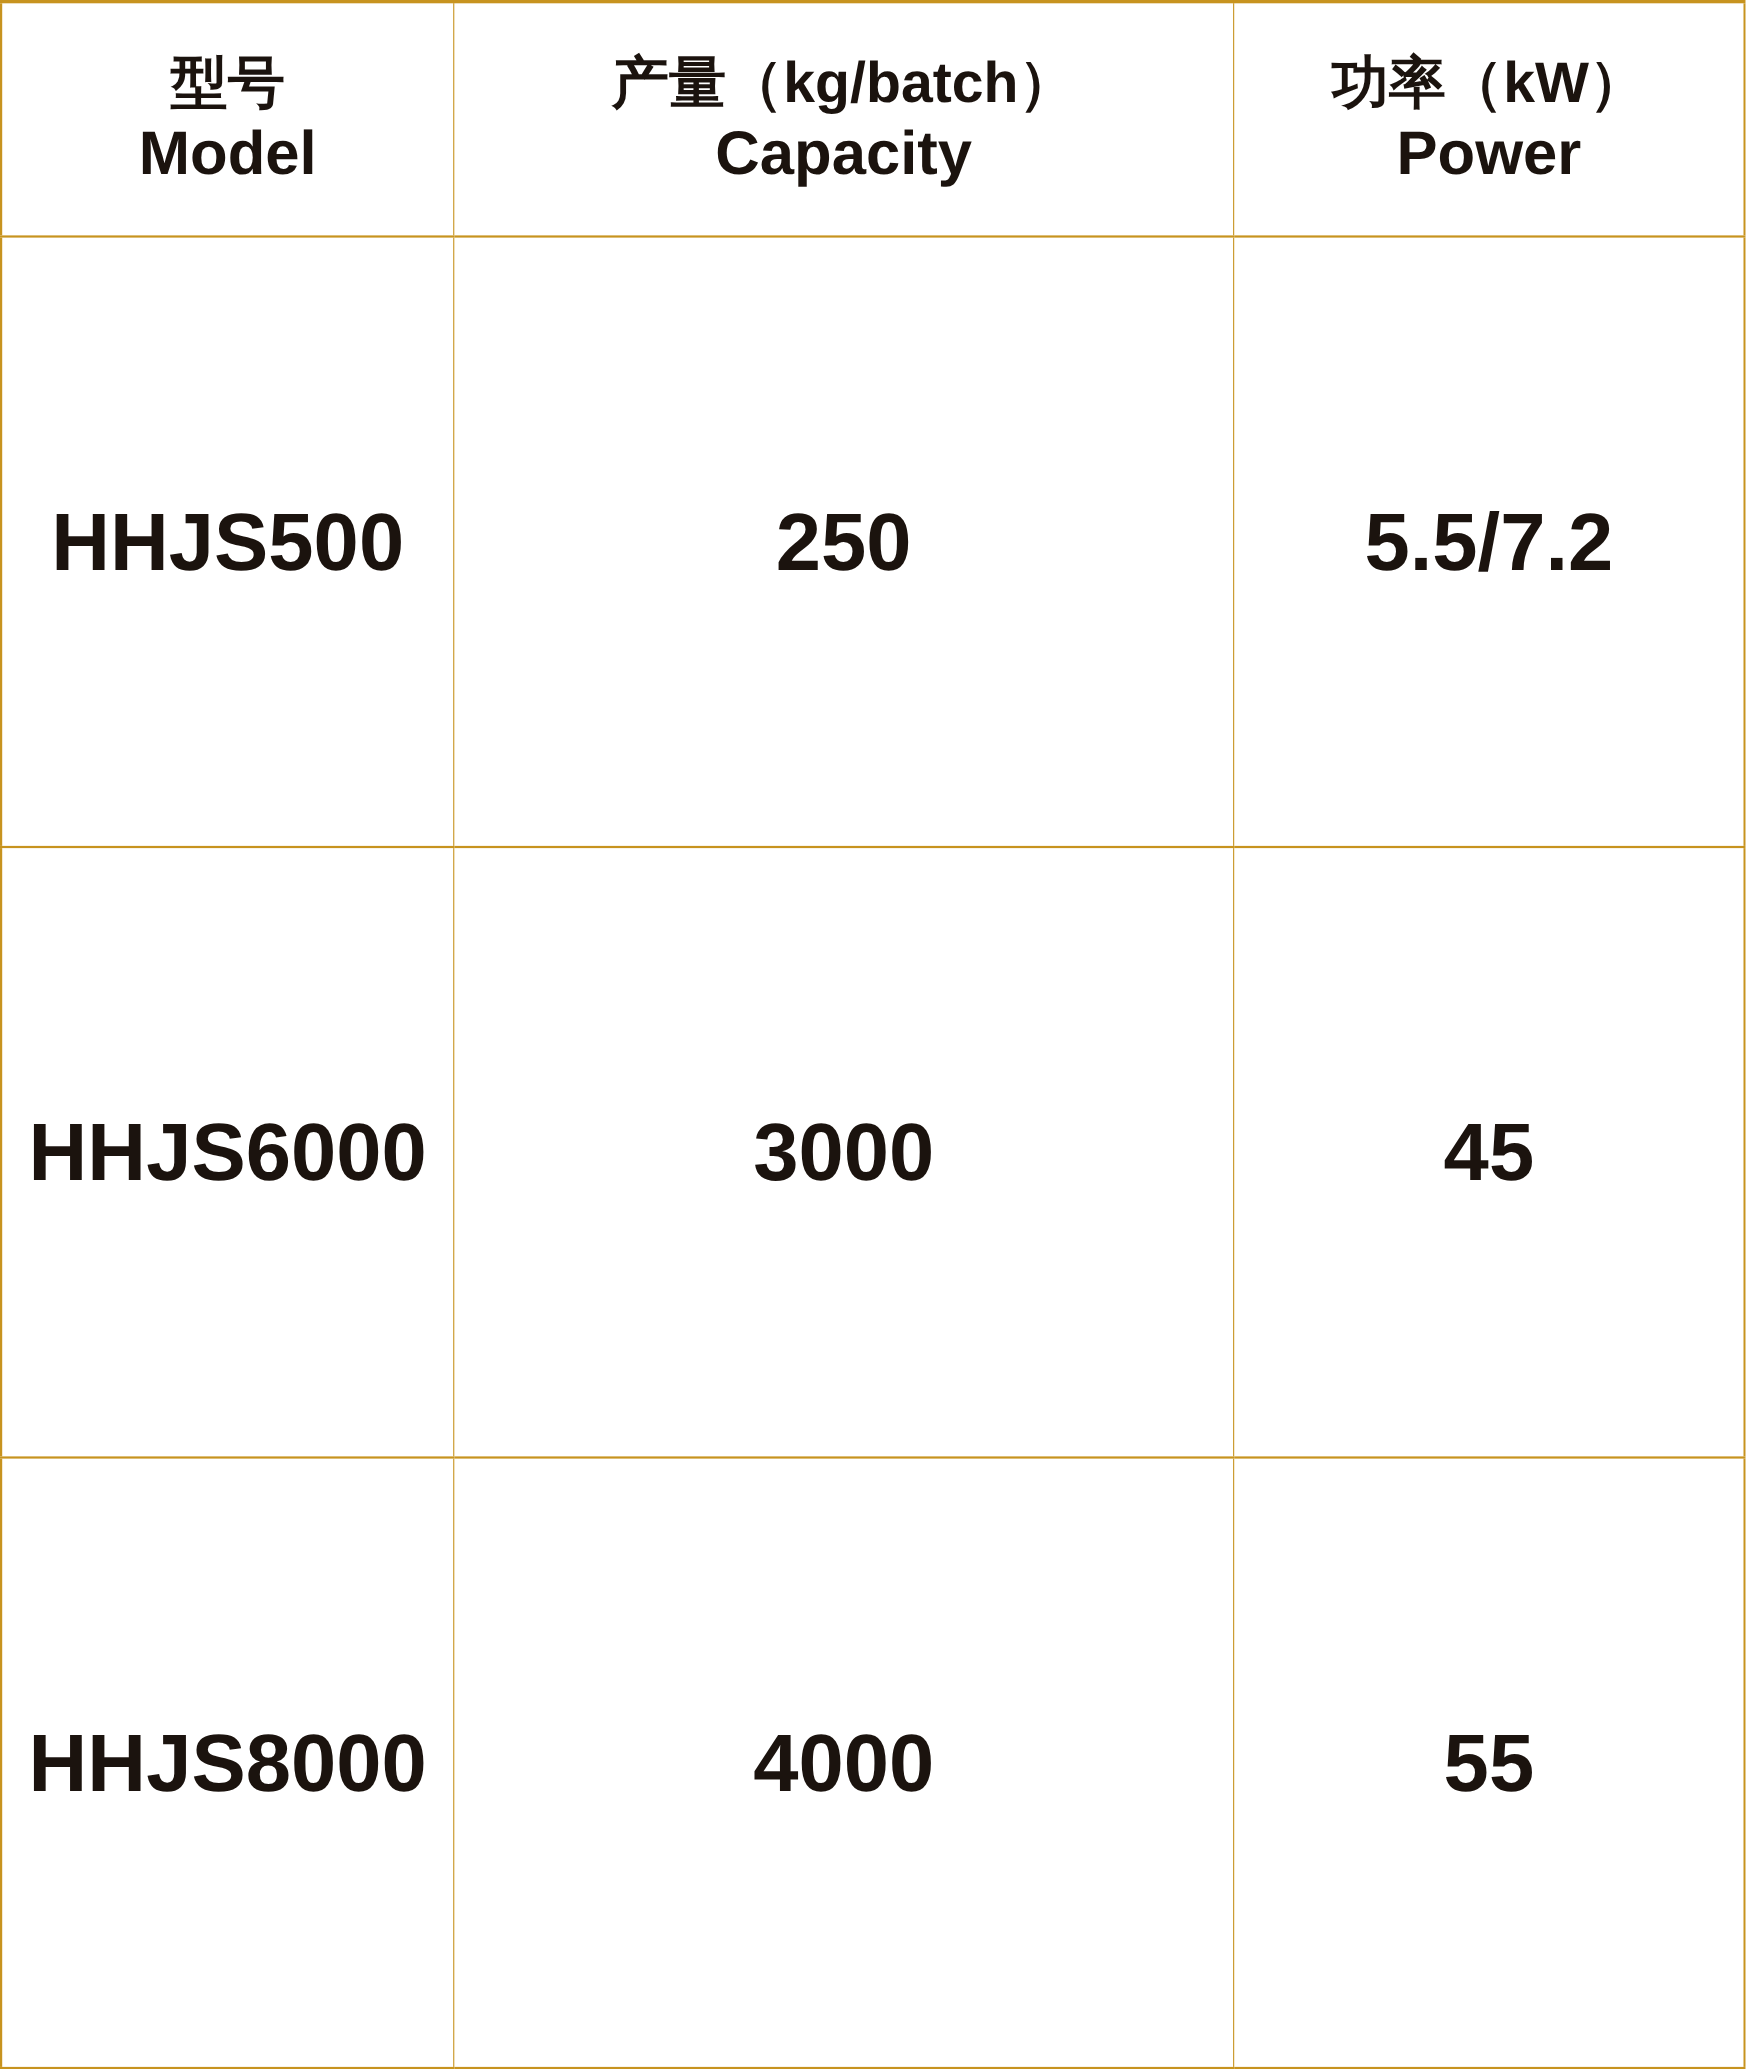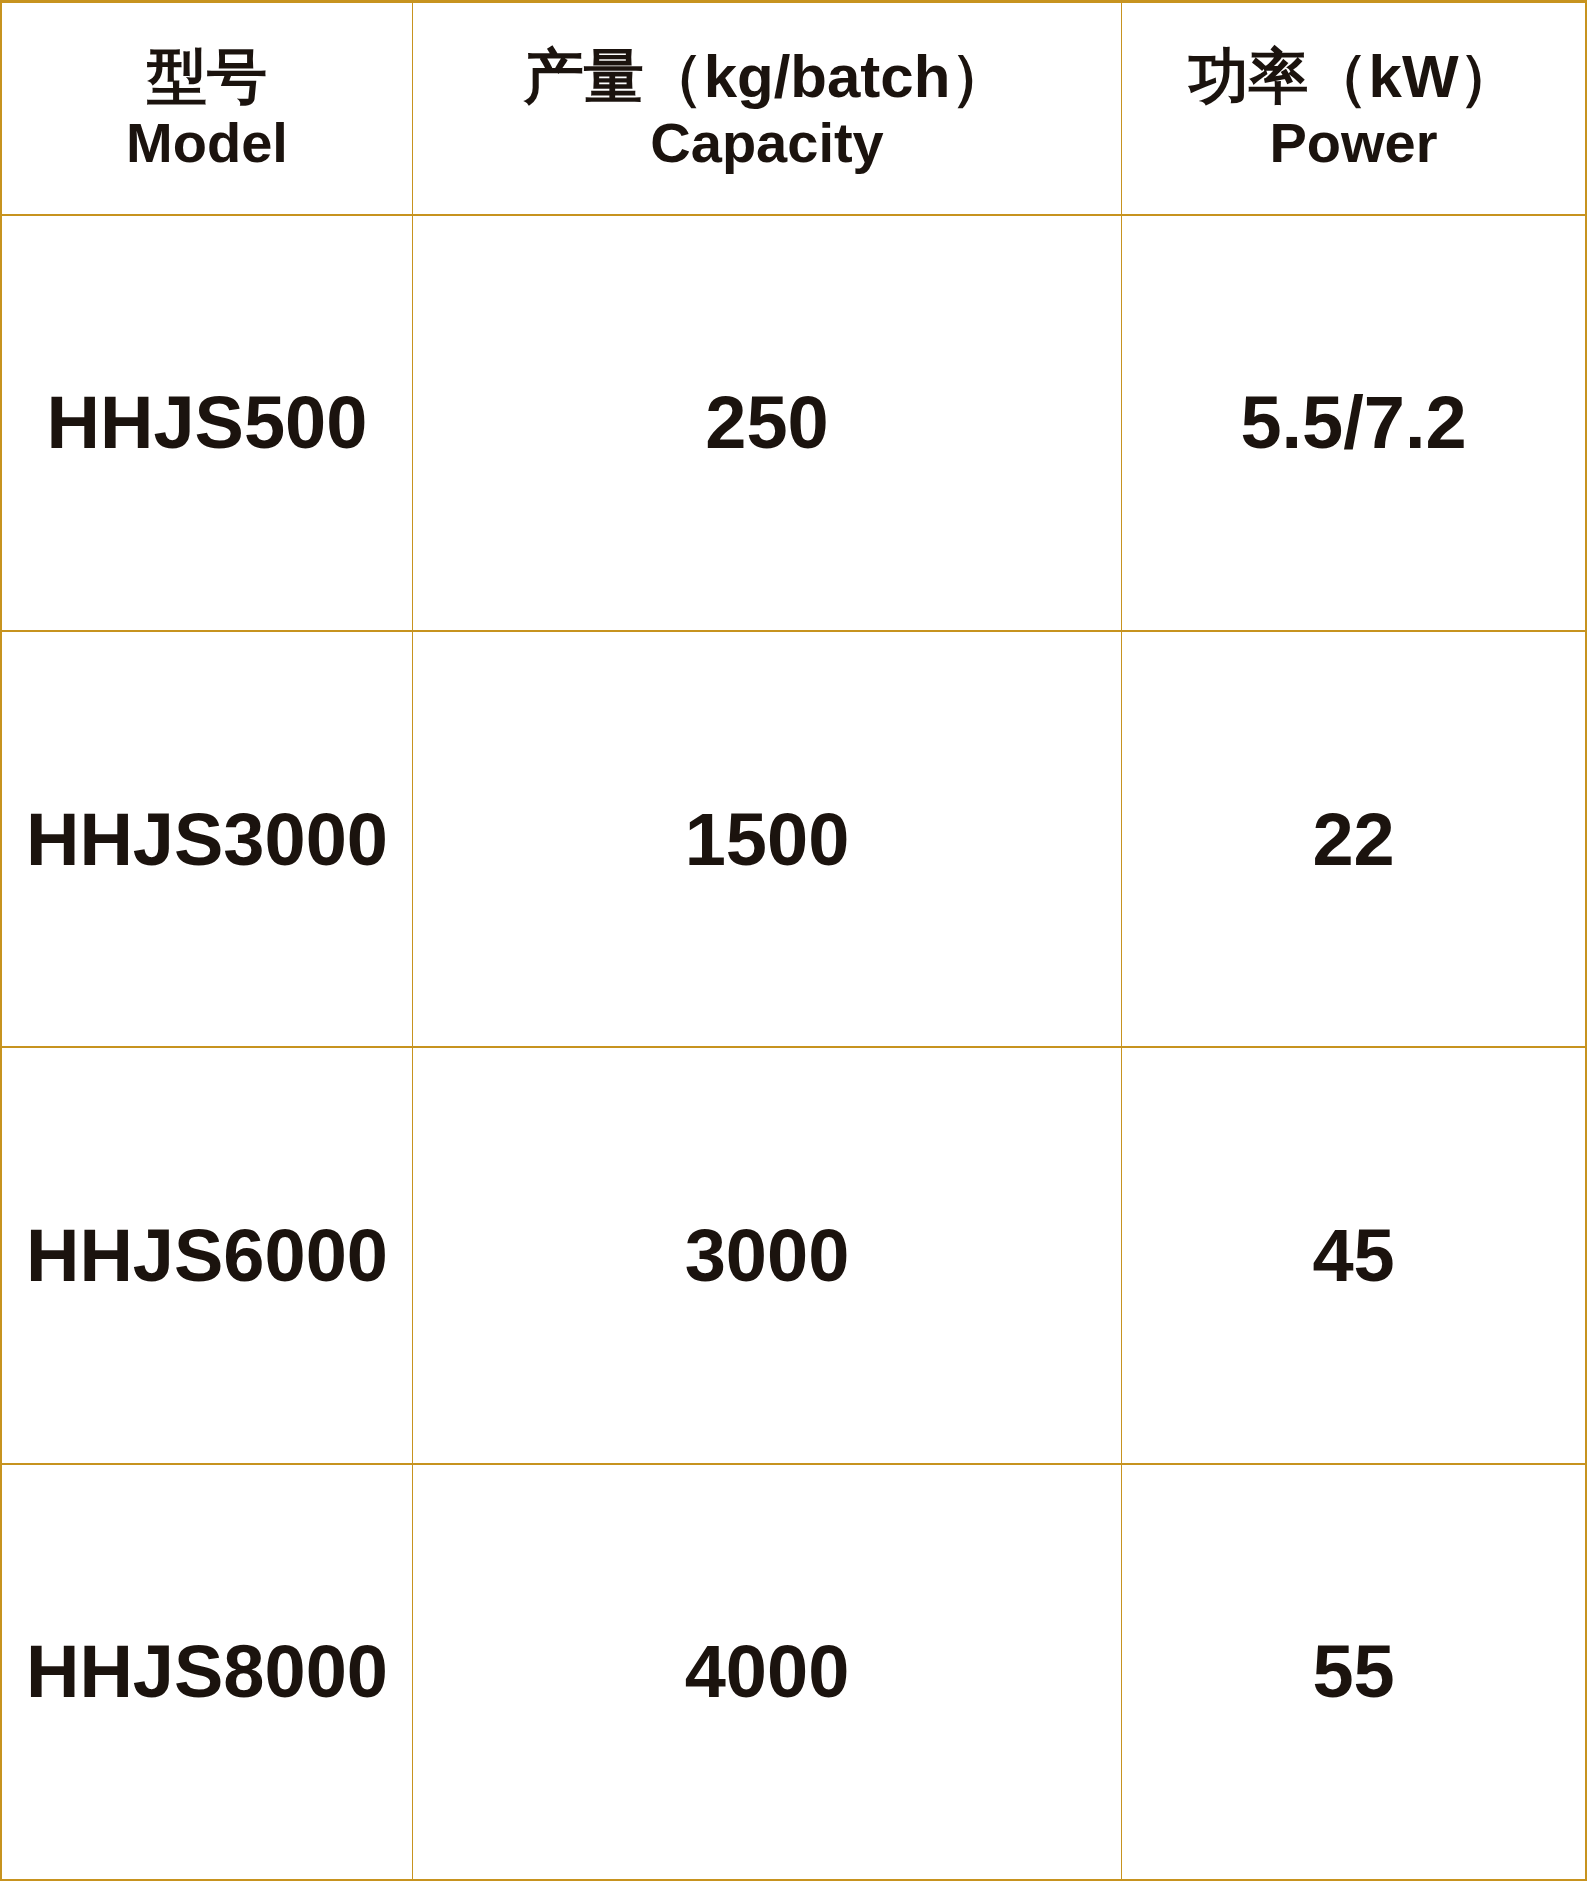--- a/index.html
+++ b/index.html
@@ -30,21 +30,21 @@
     border-bottom:2px solid var(--gold);
     text-align:center;
     vertical-align:middle;
     padding:0;
     overflow:hidden;
     white-space:nowrap;
   }
   tr.header-row{height:213px;}
   tr.data-row{height:208px;}
   .hdr-zh{
-    font-size:60px;
+    font-size:52px;
     font-weight:700;
     line-height:1.12;
     color:var(--ink);
   }
   .hdr-en{
     font-size:56px;
     font-weight:700;
     line-height:1.1;
     margin-top:2px;
     color:var(--ink);
@@ -81,25 +81,20 @@
         </th>
       </tr>
     </thead>
     <tbody>
         <tr class="data-row">
     <td class="cell">HHJS500</td>
     <td class="cell">250</td>
     <td class="cell">5.5/7.2</td>
   </tr>
         <tr class="data-row">
-    <td class="cell">HHJS3000</td>
-    <td class="cell">1500</td>
-    <td class="cell">22</td>
-  </tr>
-        <tr class="data-row">
     <td class="cell">HHJS6000</td>
     <td class="cell">3000</td>
     <td class="cell">45</td>
   </tr>
         <tr class="data-row">
     <td class="cell">HHJS8000</td>
     <td class="cell">4000</td>
     <td class="cell">55</td>
   </tr>
       </tbody>

